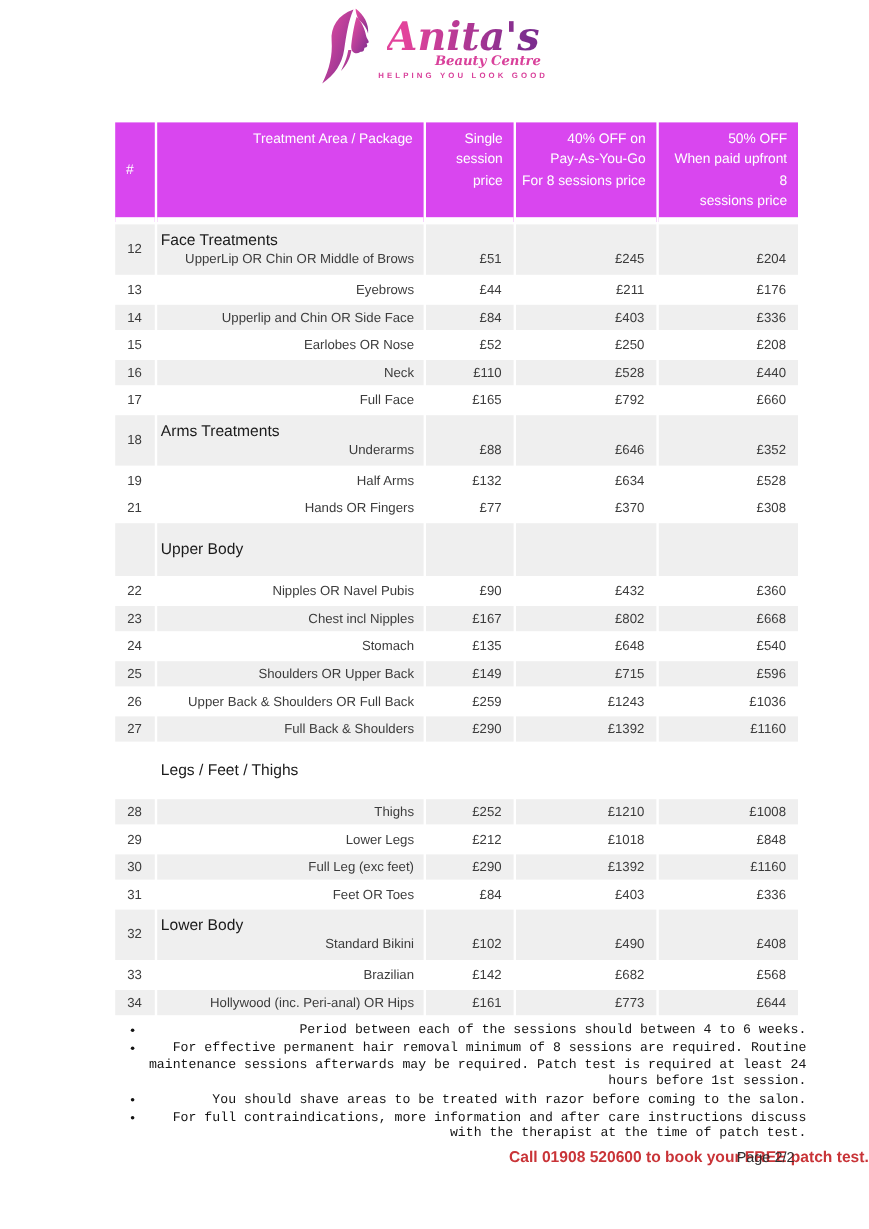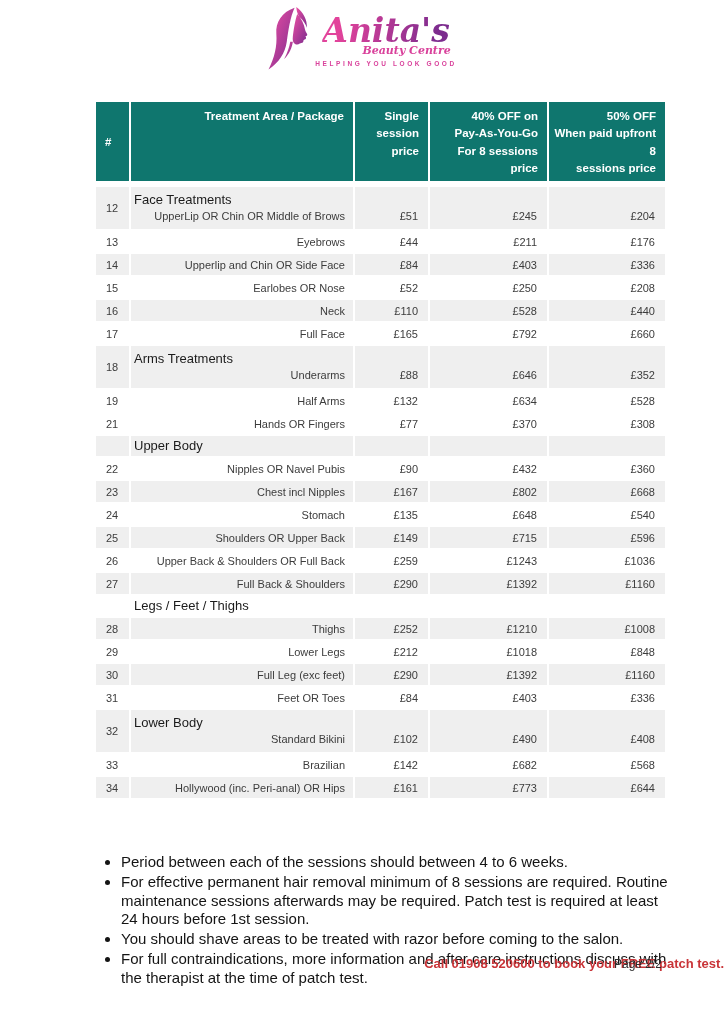--- a/index.html
+++ b/index.html
@@ -28,46 +28,46 @@
     font-size:6.5px; font-weight:bold; letter-spacing:2.6px; color:#d9419b;
     margin-top:3px; white-space:nowrap;
   }
 
   
   table.price {
     position:absolute; left:94px; top:100px; width:573px;
     border-collapse:separate; border-spacing:2px; table-layout:fixed;
   }
   th {
-    background:#0f766e; color:#ffffff; font-size:11.5px; font-weight:bold;
+    background:#d946ef; color:#ffffff; font-size:11.5px; font-weight:normal;
     text-align:right; vertical-align:top; padding:6px 9px 4px 4px;
     white-space:pre-line; line-height:1.5; height:58px;
     border-bottom:4px solid #ffffff;
   }
   th.h-num { vertical-align:middle; text-align:left; padding-left:9px; }
   tbody td { font-size:11px; color:#3c3c3c; vertical-align:middle; padding:0; }
   tr.shade td { background:#efefef; }
   tr.plain td { background:#ffffff; }
   td.c-num   { text-align:left;  padding-left:10px; }
   td.c-area  { text-align:right; padding-right:8px; }
   td.c-price { text-align:right; padding-right:10px; }
   tbody tr        { height:21px; }
   tbody tr.dual   { height:42px; }
-  tbody tr.sec-only { height:20px; }
+  tbody tr.sec-only { height:44px; }
   .sec-title {
     text-align:left; font-weight:normal; font-size:13px; color:#1b1b1b;
     padding:2px 0 1px 3px; line-height:1.3;
   }
   tr.dual .item-name { padding-bottom:4px; }
   tr.dual td.c-price { vertical-align:bottom; padding-bottom:7px; }
 
   
   .notes {
     position:absolute; left:106px; top:853px; width:566px;
-    font-family:Liberation Sans, sans-serif; font-size:15px; color:#141414;
+    font-family:Liberation Mono, monospace; font-size:11px; color:#141414;text-align:right;
   }
   .notes ul { margin:0; padding-left:15px; }
   .notes li { margin-bottom:2px; line-height:1.22; }
 
   
   .call-line {
     position:absolute; top:956px; left:0; width:100%; text-align:right;
     font-size:13px; font-weight:bold; color:#c93438;
   }
   .page-num { position:absolute; top:957px; right:62px; font-size:12px; color:#2e2e2e; }

